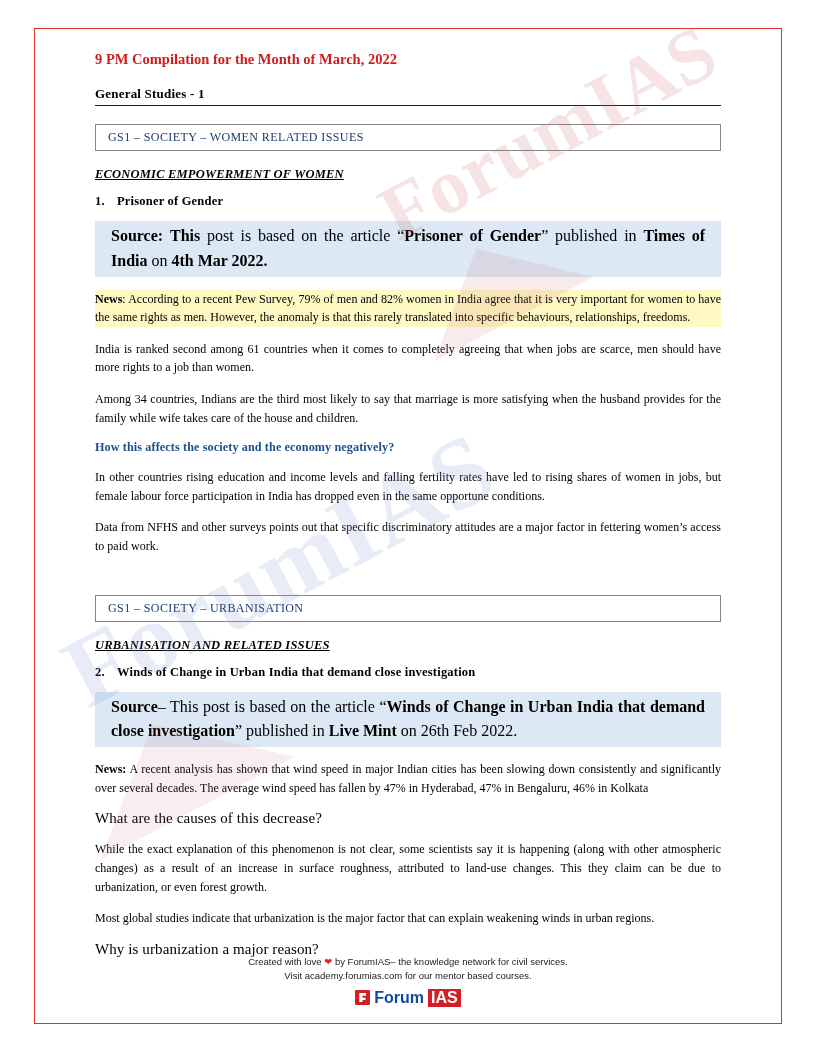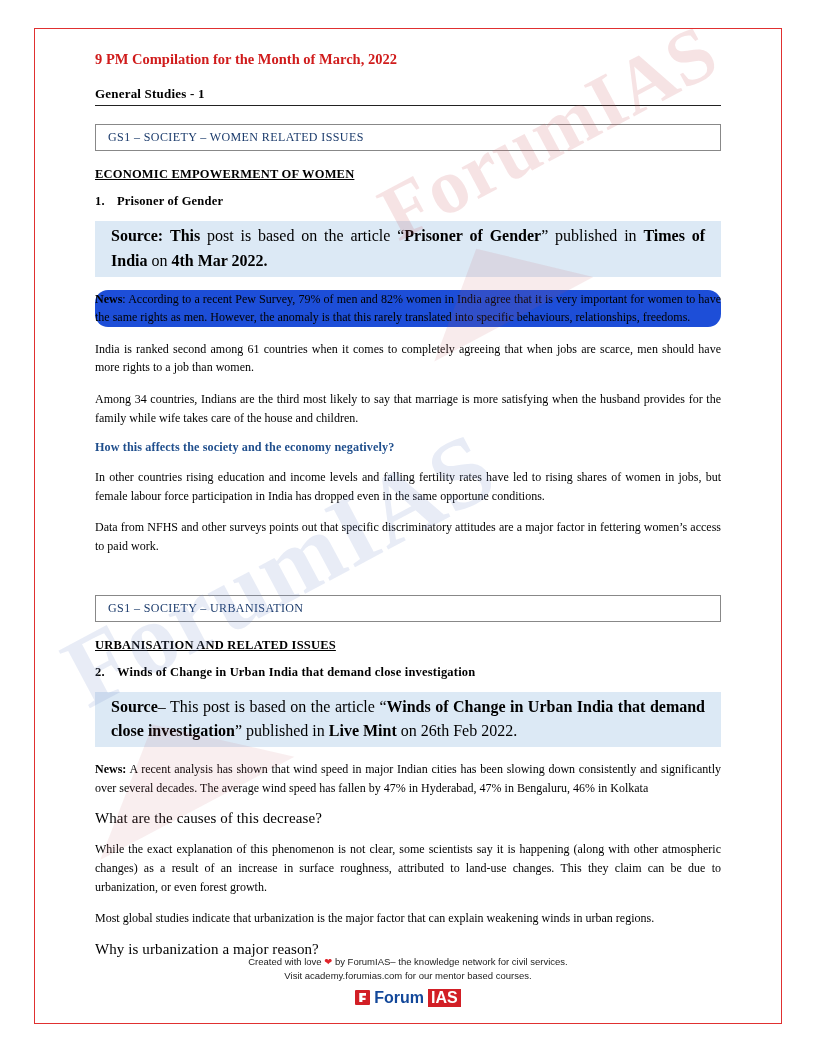--- a/index.html
+++ b/index.html
@@ -107,20 +107,21 @@
     color: #1a3a6b;
     letter-spacing: 0.4px;
     margin-bottom: 16px;
   }
   .sub-head {
     font-weight: bold;
     font-size: 12.5px;
     text-decoration: underline;
     letter-spacing: 0.2px;
     margin-bottom: 12px;
+    font-style: italic;
   }
   .q-item {
     font-weight: bold;
     font-size: 12.5px;
     margin-bottom: 12px;
     letter-spacing: 0.2px;
   }
   .q-item .num { display: inline-block; width: 22px; }
   .source-box {
     background: #dce9f5;
@@ -130,22 +131,21 @@
     margin-bottom: 13px;
     text-align: justify;
   }
   .news-box {
     font-size: 12px;
     line-height: 1.55;
     margin-bottom: 13px;
     text-align: justify;
   }
   .news-hl {
-    background: #1d4ed8;
-    border-radius: 13px;
+    background: #fef9c3;
   }
   .para {
     font-size: 12px;
     line-height: 1.55;
     margin-bottom: 13px;
     text-align: justify;
   }
   .blue-q {
     color: #1f4e8c;
     font-weight: bold;

